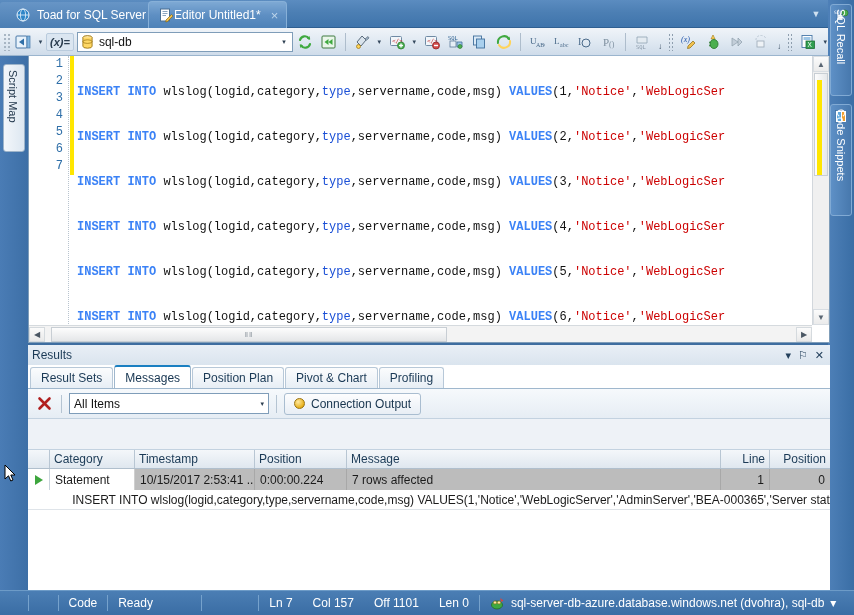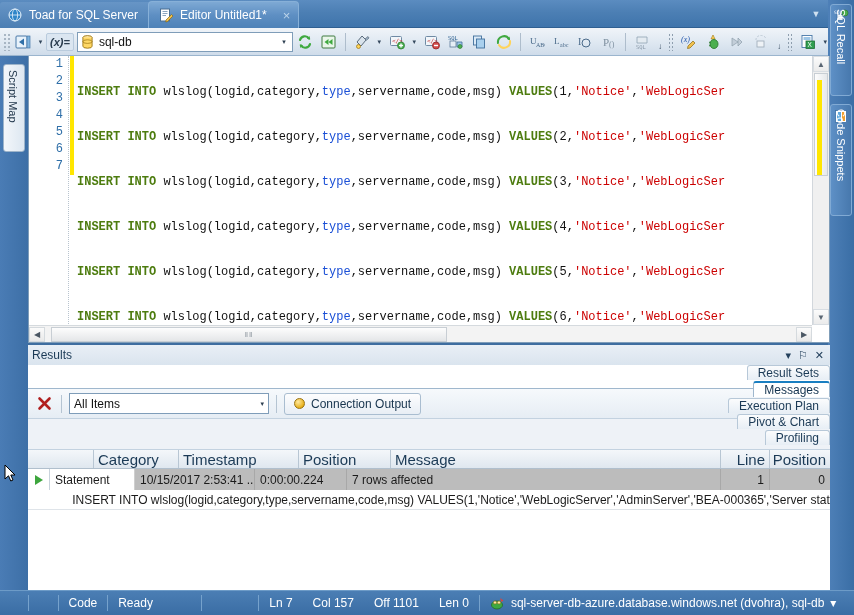--- a/index.html
+++ b/index.html
@@ -17,30 +17,30 @@
   }
 
   
   .titlebar {
     position:absolute; left:0; top:0; width:854px; height:28px;
     background: linear-gradient(#5b8cc0 0%, #4c7fb4 45%, #3f74ab 100%);
     border-bottom:1px solid #2f5f91;
   }
   .app-tab {
     position:absolute; left:0; top:2px; height:26px;
-    padding:0 16px 0 8px;
+    padding:0 16px 0 16px;
     display:flex; align-items:center; gap:7px;
     color:#ffffff; font-size:12px;
     background: linear-gradient(#6795c6, #4b7eb3);
     border-top-left-radius:3px; border-top-right-radius:3px;
   }
   .editor-tab {
     position:absolute; left:148px; top:1px; height:27px;
     padding:0 8px 0 10px;
-    display:flex; align-items:center; gap:6px;
+    display:flex; align-items:center; 
     color:#ffffff; font-size:12px;
     background: linear-gradient(#7ea9d4 0%, #5e8fc3 50%, #4e82b8 100%);
     border:1px solid #87b0d8; border-bottom:none;
     border-top-left-radius:4px; border-top-right-radius:4px;
   }
   .editor-tab .close {
     color:#bcd4ea; font-size:13px; margin-left:10px; line-height:1;
   }
   .tabbar-chevron {
     position:absolute; right:32px; top:9px; width:12px; height:10px;
@@ -146,21 +146,21 @@
     color:#2f6fa8; height:17px; line-height:17px;
   }
   .changebar {
     position:absolute; left:41px; top:0; width:4px; height:119px; background:#ffe600;
   }
   .code {
     position:absolute; left:48px; top:0; right:18px; bottom:17px; overflow:hidden;
     font-family:"Liberation Mono", monospace; font-size:12px; white-space:pre;
   }
   .code .row { height:17px; line-height:17px; }
-  .kw   { color:#4d7c0f; font-weight:bold; }
+  .kw   { color:#3b82f6; font-weight:bold; }
   .kw2  { color:#1a4fd6; }
   .plain{ color:#111111; }
   .str  { color:#cc0000; }
 
   .vscroll {
     position:absolute; right:0; top:0; width:17px; bottom:17px;
     background:#f0f0f0; border-left:1px solid #d2d7dc;
   }
   .vscroll .arrow {
     height:16px; display:flex; align-items:center; justify-content:center;
@@ -205,21 +205,20 @@
     color:#1b3a56; font-size:12px;
     background: linear-gradient(#e9eff6,#dae4ee);
   }
   .results-head .btns { margin-left:auto; display:flex; align-items:center; gap:7px; padding-right:6px; color:#24405c; }
   .results-head .btns span { font-size:11px; line-height:1; }
 
   .tabs {
     height:24px; display:flex; align-items:flex-end; gap:1px;
     background:#ffffff; border-bottom:1px solid #9fb7cd;
     padding-left:2px;
-    flex-direction:column;
   }
   .rtabitem {
     height:21px; padding:0 10px; display:flex; align-items:center;
     font-size:12px; color:#1b3a56;
     background: linear-gradient(#fbfcfd,#e7eef5);
     border:1px solid #b7c8d8; border-bottom:none;
     border-top-left-radius:3px; border-top-right-radius:3px;
   }
   .rtabitem.active {
     background:#ffffff; color:#14334f; height:23px;
@@ -247,24 +246,23 @@
     border:1px solid #a9bdd0; border-radius:3px;
   }
   .dot-y { width:11px; height:11px; border-radius:50%;
            background: radial-gradient(circle at 35% 32%, #ffe9a0, #e8b11c 70%, #b8860b);
            border:1px solid #9a7310; }
 
   
   .grid { position:absolute; left:0; right:0; top:104px; bottom:0;
           background:#ffffff; border-top:1px solid #c3d2e0; }
   .grid-head {
-    display:flex; height:19px; font-size:15px; color:#1b3a56;
+    display:flex; height:19px; font-size:12px; color:#1b3a56;
     background: linear-gradient(#f4f7fa,#dfe7ef);
     border-bottom:1px solid #b0bfcd;
-    padding-left:44px;
   }
   .grid-head .gh {
     display:flex; align-items:center; padding:0 4px;
     border-right:1px solid #b8c6d3;
     overflow:hidden; white-space:nowrap;
   }
   .gh.num { justify-content:flex-end; }
   .grid-row {
     display:flex; height:21px; font-size:12px;
     background:#bcbcbc; color:#1b1b1b; align-items:stretch;
@@ -594,21 +592,21 @@
       <span class="btns">
         <span>▾</span>
         <span>⚐</span>
         <span>✕</span>
       </span>
     </div>
 
     <div class="tabs">
       <div class="rtabitem">Result Sets</div>
       <div class="rtabitem active">Messages</div>
-      <div class="rtabitem">Execution Plan</div>
+      <div class="rtabitem">Position Plan</div>
       <div class="rtabitem">Pivot &amp; Chart</div>
       <div class="rtabitem">Profiling</div>
     </div>
 
     <div class="filterbar">
       <div class="x-btn">
         <svg width="15" height="15" viewBox="0 0 15 15">
           <line x1="2.5" y1="2.5" x2="12.5" y2="12.5" stroke="#b02020" stroke-width="2.6" stroke-linecap="round"></line>
           <line x1="12.5" y1="2.5" x2="2.5" y2="12.5" stroke="#b02020" stroke-width="2.6" stroke-linecap="round"></line>
         </svg>

